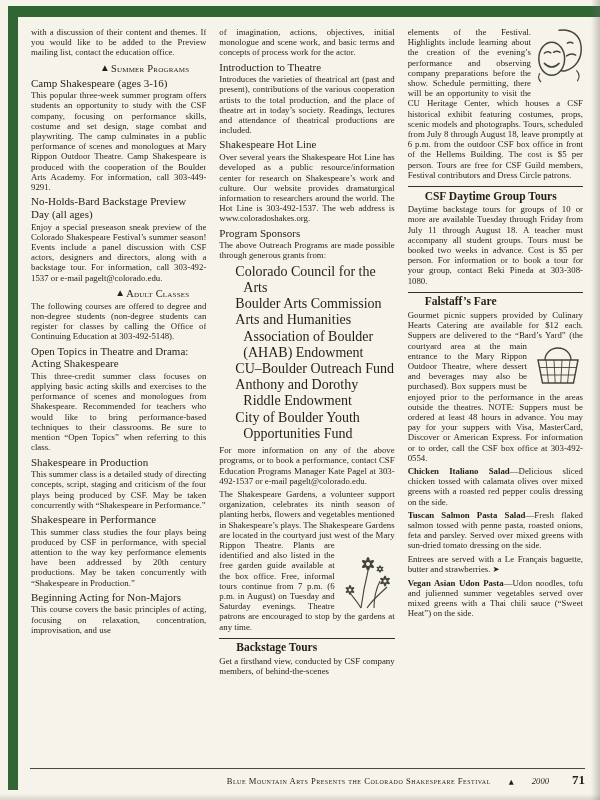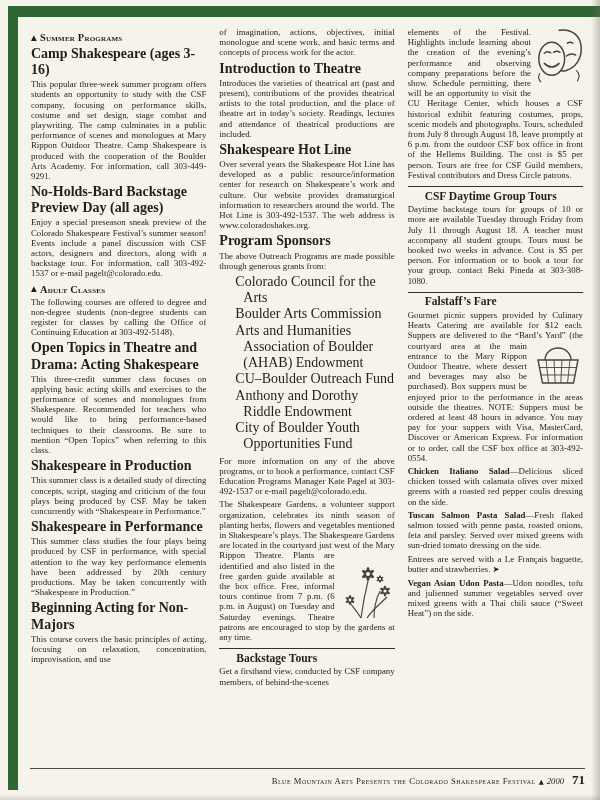--- a/index.html
+++ b/index.html
@@ -14,56 +14,57 @@
   .bar-left{position:absolute;left:8px;top:6px;width:10px;height:784px;background:var(--accent-green,#2f6633);}
   .scan-right{position:absolute;top:0;right:0;width:9px;height:100%;
     background:linear-gradient(to right,rgba(110,108,100,0),rgba(110,108,100,0.35));pointer-events:none;}
   .scan-bottom{position:absolute;left:0;bottom:0;width:100%;height:6px;
     background:linear-gradient(to bottom,rgba(110,108,100,0),rgba(110,108,100,0.22));pointer-events:none;}
 
   .content{position:absolute;left:31px;top:27px;width:552px;height:730px;display:flex;gap:13px;overflow:hidden;}
   .col{flex:1 1 0;min-width:0;overflow:hidden;}
 
   .p{font-size:8.8px;line-height:1.16;text-align:justify;margin:0 0 3px;hyphens:auto;-webkit-hyphens:auto;}
-  .sh{font-size:14px;font-weight:bold;line-height:1.15;margin:3px 0 1px;}
-  .th{font-size:10.5px;font-weight:bold;font-variant:small-caps;letter-spacing:0.2px;margin:5px 0 2px;}
+  .sh{font-size:11px;font-weight:normal;line-height:1.15;margin:3px 0 1px;}
+  .th{font-size:10.5px;font-weight:normal;font-variant:small-caps;letter-spacing:0.2px;margin:5px 17px 2px;text-align:right;}
   .th .tri{font-size:7.5px;vertical-align:1.5px;margin-right:3px;font-family:"DejaVu Sans",sans-serif;}
 
   .bh-wrap{margin:6px 0 2px;}
   .bh-rule{border-top:1.2px solid #33312b;margin-bottom:2.5px;}
   .bh{font-size:11.5px;font-weight:bold;line-height:1.1;margin:0;padding-left:17px;}
 
   .sponsors{font-size:14px;line-height:1.16;margin:0 0 3px 8px;}
   .sponsor{padding-left:16px;text-indent:-8px;}
 
   .menu b{font-weight:bold;}
   .arrow{font-family:"DejaVu Sans",sans-serif;font-size:8.5px;margin-left:2px;}
 
   .ill{float:right;}
   .ill-masks{margin:0 0 2px 6px;}
   .ill-flowers{margin:1px 0 0 6px;}
   .ill-basket{margin:1px 0 2px 6px;}
 
   .footer{position:absolute;left:30px;right:15px;bottom:12px;border-top:1px solid #4c473c;
-    padding-top:3px;display:flex;justify-content:flex-end;align-items:baseline;gap:3px;}
+    padding-top:3px;display:flex;justify-content:flex-end;align-items:baseline;gap:18px;}
   .imprint{font-variant:small-caps;font-size:8.6px;letter-spacing:0.5px;}
   .f-tri{font-size:6.5px;font-family:"DejaVu Sans",sans-serif;}
   .f-year{font-variant:small-caps;font-size:8.6px;font-style:italic;}
   .pagenum{font-size:13px;font-weight:bold;margin-left:5px;}
 </style>
 </head>
 <body>
 
 <div class="page">
   <div class="bar-top"></div>
   <div class="bar-left"></div>
 
   <div class="content">
 
     <section class="col">
+      <p class="p">with a discussion of their content and themes. If you would like to be added to the Preview mailing list, contact the education office.</p>
 
       <h2 class="th"><span class="tri">▲</span><span>Summer Programs</span></h2>
 
       <h3 class="sh">Camp Shakespeare (ages 3-16)</h3>
       <p class="p">This popular three-week summer program offers students an opportunity to study with the CSF company, focusing on performance skills, costume and set design, stage combat and playwriting. The camp culminates in a public performance of scenes and monologues at Mary Rippon Outdoor Theatre. Camp Shakespeare is produced with the cooperation of the Boulder Arts Academy. For information, call 303-449-9291.</p>
 
       <h3 class="sh">No-Holds-Bard Backstage Preview Day (all ages)</h3>
       <p class="p">Enjoy a special preseason sneak preview of the Colorado Shakespeare Festival’s summer season! Events include a panel discussion with CSF actors, designers and directors, along with a backstage tour. For information, call 303-492-1537 or e-mail pagelt@colorado.edu.</p>
 
       <h2 class="th"><span class="tri">▲</span><span>Adult Classes</span></h2>
@@ -79,21 +80,21 @@
       <p class="p">This summer class studies the four plays being produced by CSF in performance, with special attention to the way key performance elements have been addressed by 20th century productions. May be taken concurrently with “Shakespeare in Production.”</p>
 
       <h3 class="sh">Beginning Acting for Non-Majors</h3>
       <p class="p">This course covers the basic principles of acting, focusing on relaxation, concentration, improvisation, and use</p>
     </section>
 
     <section class="col">
       <p class="p">of imagination, actions, objectives, initial monologue and scene work, and basic terms and concepts of process work for the actor.</p>
 
       <h3 class="sh">Introduction to Theatre</h3>
-      <p class="p">Introduces the varieties of theatrical art (past and present), contributions of the provides theatrical artists to the total production, and the place of theatre art in today’s society. Readings, lectures and attendance of theatrical productions are included.</p>
+      <p class="p">Introduces the varieties of theatrical art (past and present), contributions of the various cooperation artists to the total production, and the place of theatre art in today’s society. Readings, lectures and attendance of theatrical productions are included.</p>
 
       <h3 class="sh">Shakespeare Hot Line</h3>
       <p class="p">Over several years the Shakespeare Hot Line has developed as a public resource/information center for research on Shakespeare’s work and culture. Our website provides dramaturgical information to researchers around the world. The Hot Line is 303-492-1537. The web address is www.coloradoshakes.org.</p>
 
       <h3 class="sh">Program Sponsors</h3>
       <p class="p">The above Outreach Programs are made possible through generous grants from:</p>
       <div class="sponsors">
         <div class="sponsor">Colorado Council for the Arts</div>
         <div class="sponsor">Boulder Arts Commission</div>
         <div class="sponsor">Arts and Humanities Association of Boulder (AHAB) Endowment</div>

